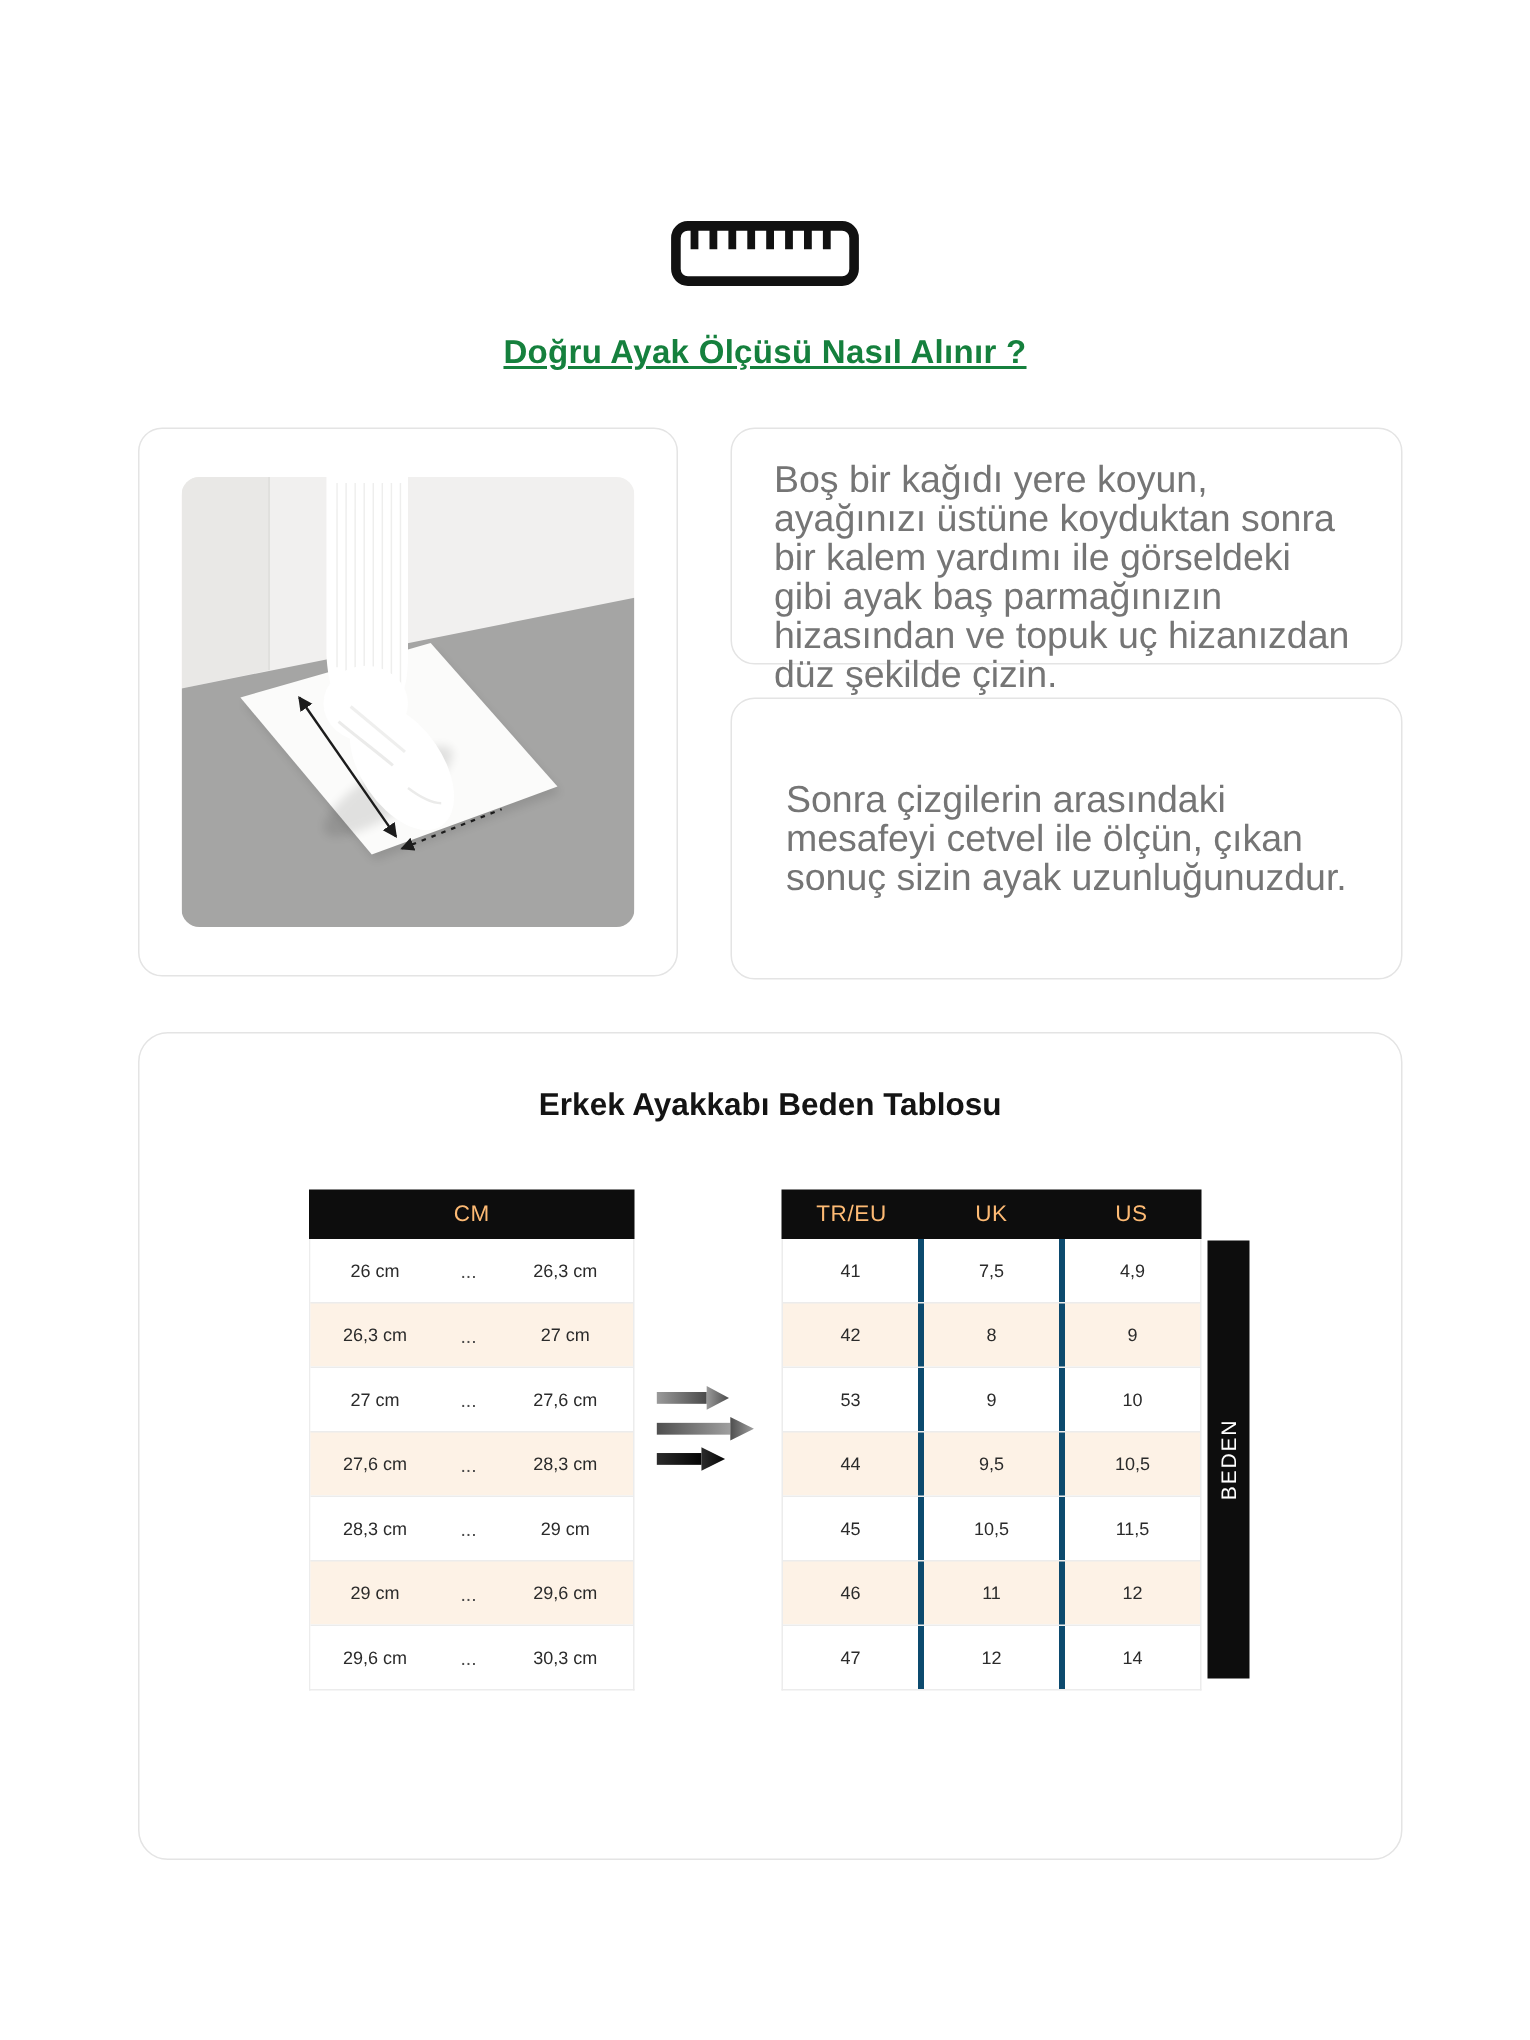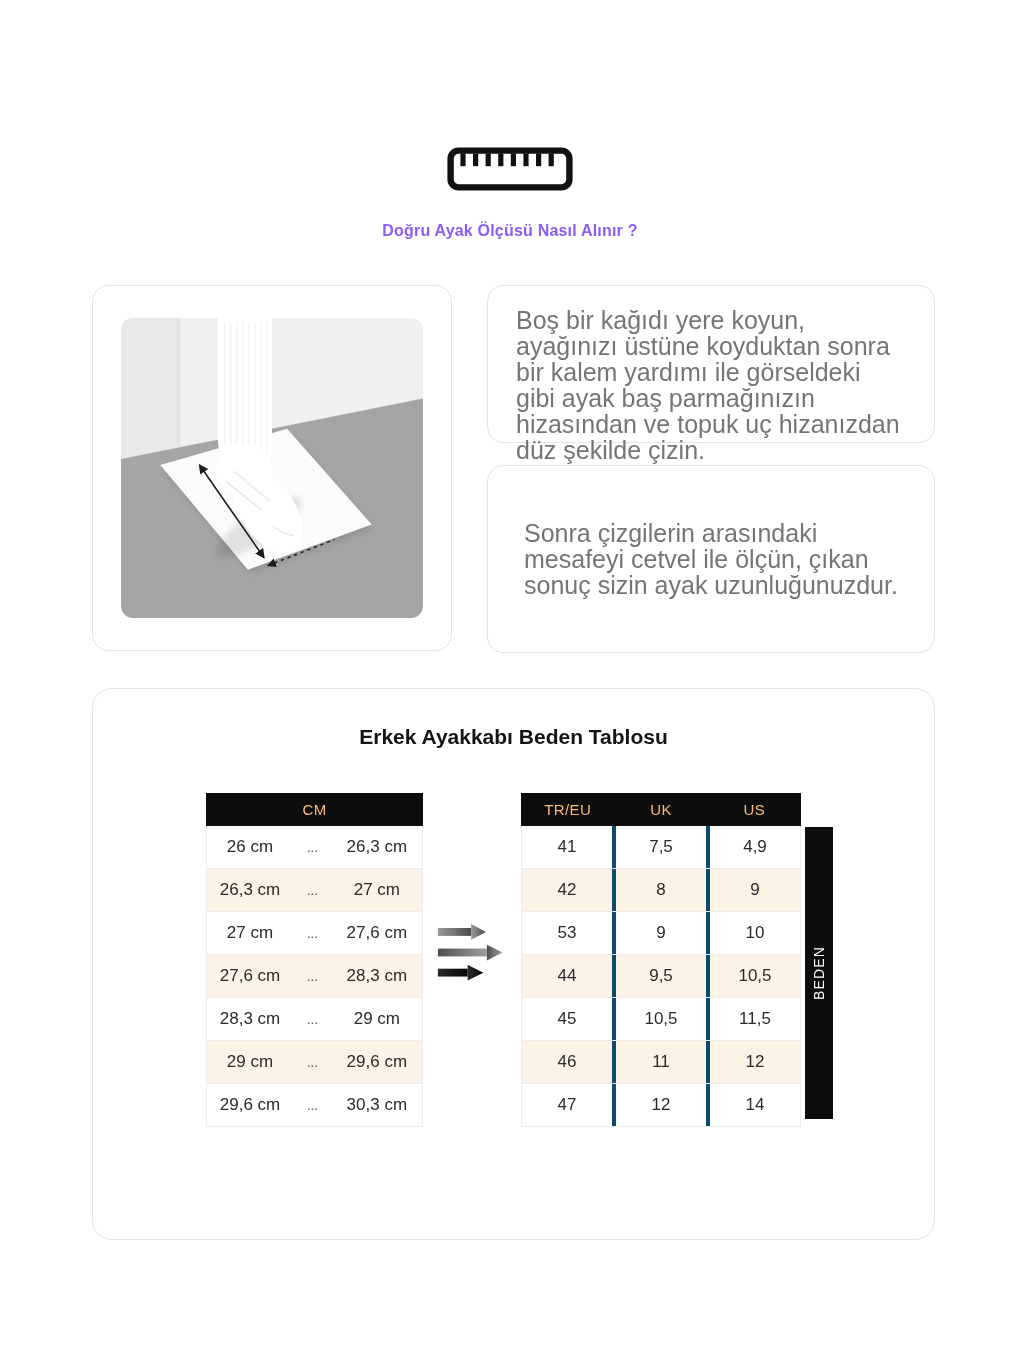--- a/index.html
+++ b/index.html
@@ -2,21 +2,21 @@
 <html><head>
 <meta charset="utf-8">
 <style>
   html,body{margin:0;padding:0;background:#ffffff;}
   body{width:1020px;height:1360px;font-family:"Liberation Sans",sans-serif;-webkit-font-smoothing:antialiased;}
   .page{position:relative;width:1020px;height:1360px;background:#fff;overflow:hidden;}
 
   
   .ruler-wrap{position:absolute;top:147px;left:0;width:100%;display:flex;justify-content:center;}
   .main-title{position:absolute;top:222px;left:0;width:100%;text-align:center;
-    font-size:16px;font-weight:700;color:#8b5cf6;letter-spacing:.2px;}
+    font-size:22px;font-weight:700;color:#15803d;letter-spacing:.2px;text-decoration:underline;}
 
   
   .card{border:1px solid #e4e4e4;border-radius:16px;background:#fff;box-sizing:border-box;}
   .top-row{position:absolute;top:285px;left:92px;width:843px;display:flex;gap:35px;}
   .photo-card{width:360px;height:366px;display:flex;align-items:center;justify-content:center;}
   .photo-frame{width:302px;height:300px;border-radius:12px;overflow:hidden;}
   .photo-frame svg{display:block;width:100%;height:100%;}
   .right-col{width:448px;display:flex;flex-direction:column;}
   .step-card-1{height:158px;padding:21px 28px;}
   .step-card-2{height:188px;margin-top:22px;display:flex;align-items:center;padding:0 36px;}
@@ -26,21 +26,21 @@
   .size-card{position:absolute;top:688px;left:92px;width:843px;height:552px;border-radius:20px;}
   .size-title{margin-top:36px;text-align:center;font-size:21px;font-weight:700;color:#141414;}
   .tables{margin-top:44px;margin-left:113px;display:flex;align-items:flex-start;}
 
   .thead{background:#0d0d0d;color:#fdba74;height:33px;display:flex;align-items:center;}
   .thead .hcell{flex:1;text-align:center;font-size:15px;letter-spacing:.4px;}
   .rows{border:1px solid #ececec;border-top:none;box-sizing:border-box;}
   .trow{height:42px;display:flex;align-items:center;background:#fff;}
   .trow + .trow{border-top:1px solid #ececec;}
   .trow:nth-child(even){background:#fdf2e6;}
-  .cell{text-align:center;font-size:17px;color:#2b2b2b;}
+  .cell{text-align:center;font-size:12px;color:#2b2b2b;}
 
   .cm-table{width:217px;}
   .cm-from{width:40%;}
   .cm-sep{width:18%;font-size:13px;color:#4a4a4a;}
   .cm-to{width:42%;}
 
   .arrow-box{width:98px;display:flex;justify-content:center;}
   .arrow-box svg{margin-top:128px;}
 
   .eu-wrap{position:relative;width:314px;}

